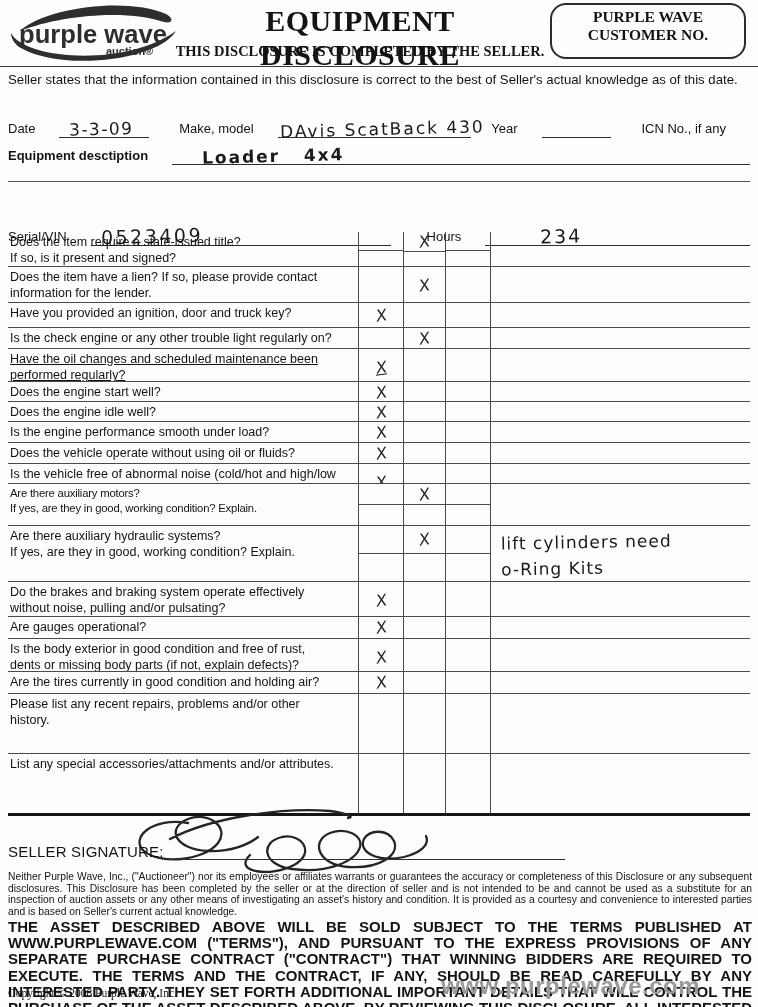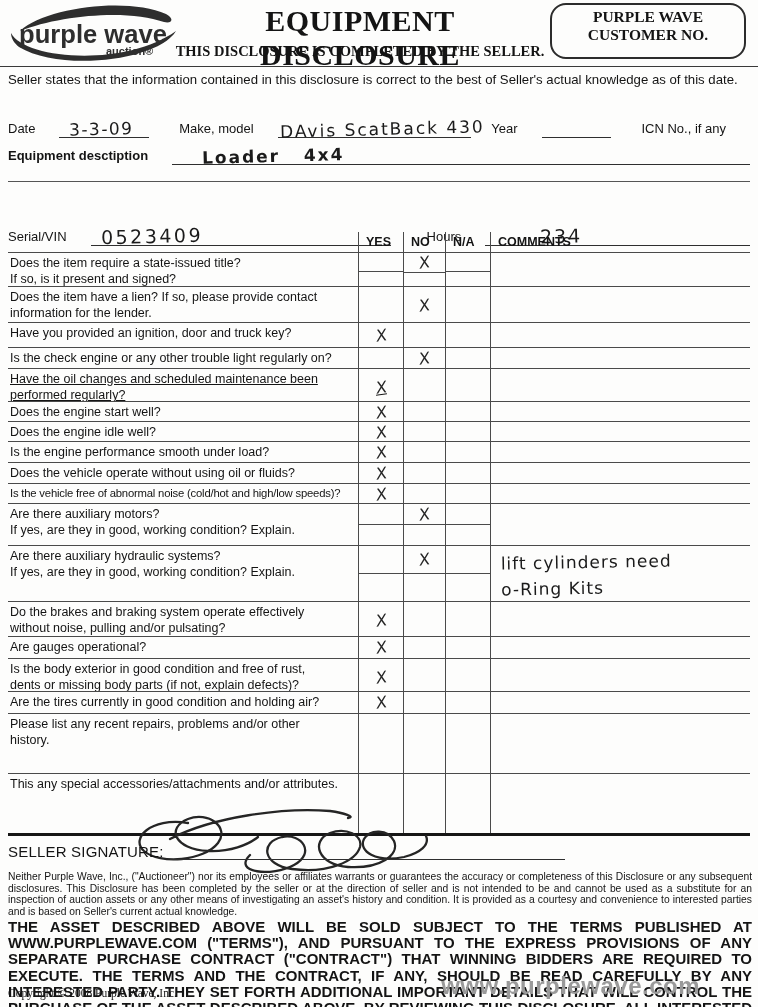--- a/index.html
+++ b/index.html
@@ -123,27 +123,20 @@
     <span class="uline" style="width:300px;">
         <span class="hand v-serial">0523409</span>
       </span>
     <span class="lbl" style="padding-left:16px;">Hours</span>
     <span class="uline" style="flex:1;">
         <span class="hand v-hours" style="left:55px;">234</span>
       </span>
   </div>
 
   <div class="tbl">
-    <div class="trow thead" style="height:20px;">
-      <div class="cell q"></div>
-      <div class="cell cb" style="display:block;">YES</div>
-      <div class="cell cb" style="display:block;">NO</div>
-      <div class="cell cb" style="display:block;">N/A</div>
-      <div class="cell comment" style="font-weight:bold;font-size:12.5px;padding-top:3px;">COMMENTS</div>
-    </div>
 
     <div class="trow split" style="height: 34px;">
       <div class="cell q">Does the item require a state-issued title?
 If so, is it present and signed?</div>
       <div class="cell cb c-yes">
           <div class="sub1">
             <span class="mk"></span>
           </div>
           <div class="sub2"></div>
         </div>
@@ -490,21 +483,21 @@
         </div>
       <div class="cell cb c-na">
           <div class="sub1">
             <span class="mk"></span>
           </div>
         </div>
       <div class="cell comment"><span class="hand cmt"></span></div>
     </div>
 
     <div class="trow" style="height: 60px;">
-      <div class="cell q">This any special accessories/attachments and/or attributes.</div>
+      <div class="cell q">List any special accessories/attachments and/or attributes.</div>
       <div class="cell cb c-yes">
           <div class="sub1">
             <span class="mk"></span>
           </div>
         </div>
       <div class="cell cb c-no">
           <div class="sub1">
             <span class="mk"></span>
           </div>
         </div>

